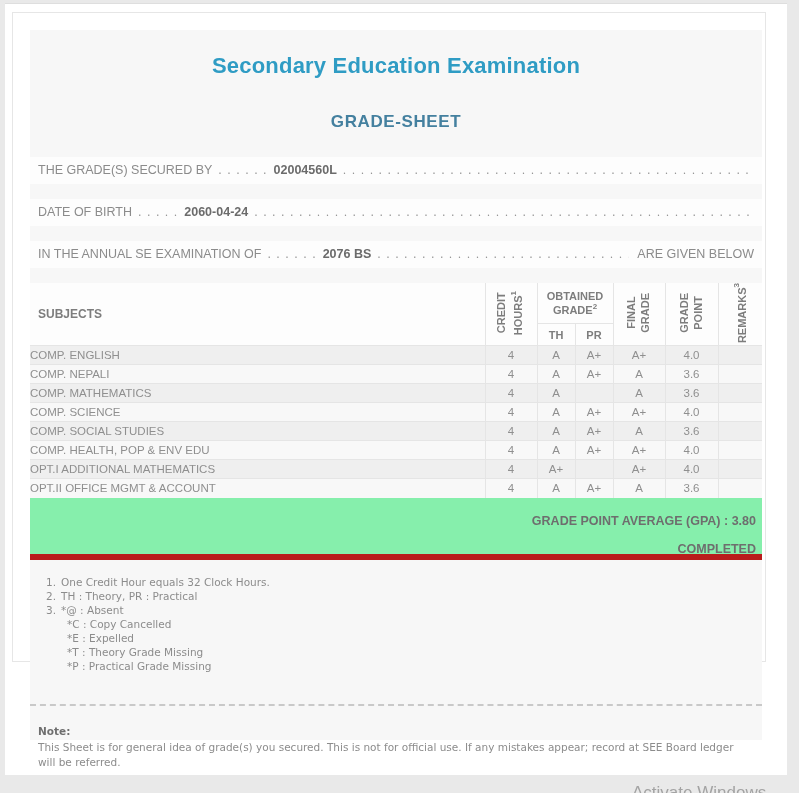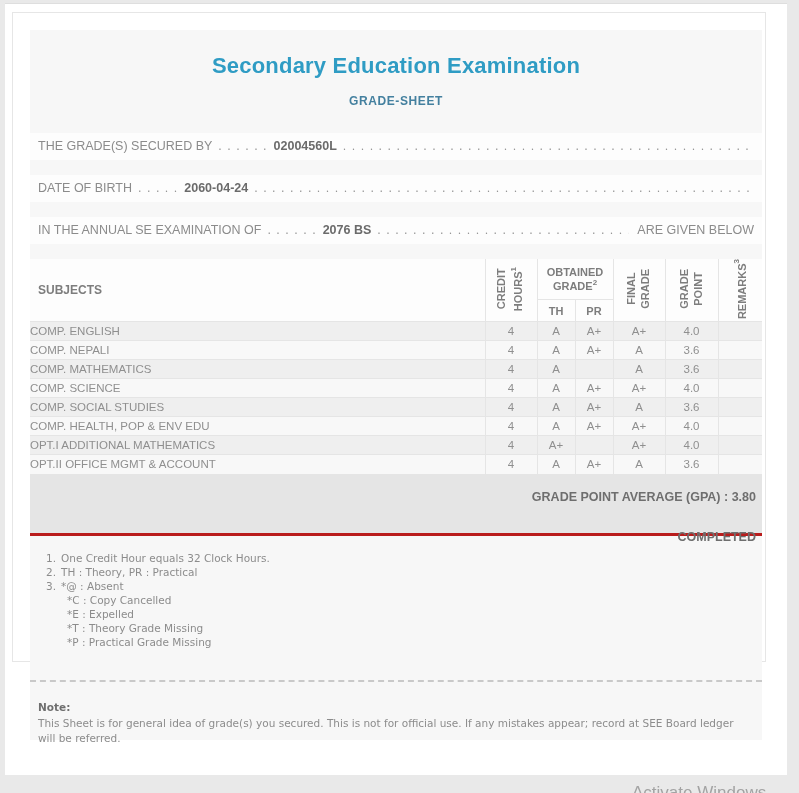--- a/index.html
+++ b/index.html
@@ -20,22 +20,22 @@
   }
   .sheet {
     position:absolute; left:17px; top:17px; width:732px; height:710px;
     background:#f7f7f7; color:#8b8b8b;
   }
   .page-title {
     padding-top:23px; text-align:center;
     font-size:22px; font-weight:bold; color:#2f9cc4; letter-spacing:0.2px;
   }
   .page-subtitle {
-    margin-top:15px; text-align:center;
-    font-size:12px; font-weight:bold; color:#44809f; letter-spacing:0.6px;
+    margin-top:33px; text-align:center;
+    font-size:17px; font-weight:bold; color:#44809f; letter-spacing:0.6px;
   }
   .info-section { margin-top:25px; }
   .info-line {
     display:flex; align-items:baseline; white-space:nowrap;
     background:#fdfdfd; height:27px; line-height:27px;
     padding:0 8px; margin-bottom:15px; overflow:hidden;
     font-size:12.5px; color:#8b8b8b;
   }
   .info-dots { color:#979797; margin:0 6px; letter-spacing:1px; }
   .info-value { font-weight:bold; color:#6b6b6b; }
@@ -65,27 +65,27 @@
   tbody tr { height:19px; }
   tbody td {
     font-size:11.5px; color:#8f8f8f; text-align:center;
     border-bottom:2px solid #fbfbfb;
   }
   tbody td.subject { text-align:left; padding-left:0; }
   tbody tr:nth-child(odd) td { background:#efefef; }
   tbody tr:nth-child(even) td { background:#f8f8f8; }
 
   .summary-band {
-    background:#e5e5e5; height:62px; padding:16px 6px 0 0;
-    border-bottom:3px solid #b91c1c;
+    background:#86efac; height:62px; padding:16px 6px 0 0;
+    border-bottom:6px solid #b91c1c;
   }
   .gpa-line, .status-line {
     text-align:right; font-size:12.5px; font-weight:bold; color:#6e6e6e;
   }
-  .status-line { margin-top:26px; }
+  .status-line { margin-top:14px; }
 
   .footnotes { margin:15px 0 0 10px; font-family:"DejaVu Sans", sans-serif; font-size:10.5px; color:#8c8c8c; }
   .fn-row { display:flex; line-height:14px; }
   .fn-num { width:16px; text-align:right; margin-right:5px; flex:none; }
   .fn-sub { margin-left:27px; line-height:14px; }
 
   .dashed-sep { margin-top:31px; border-top:2px dashed #c9c9c9; height:0; }
 
   .note-section { margin:18px 8px 0 8px; font-family:"DejaVu Sans", sans-serif; font-size:10.5px; }
   .note-title { font-weight:bold; color:#6f6f6f; line-height:15px; }

